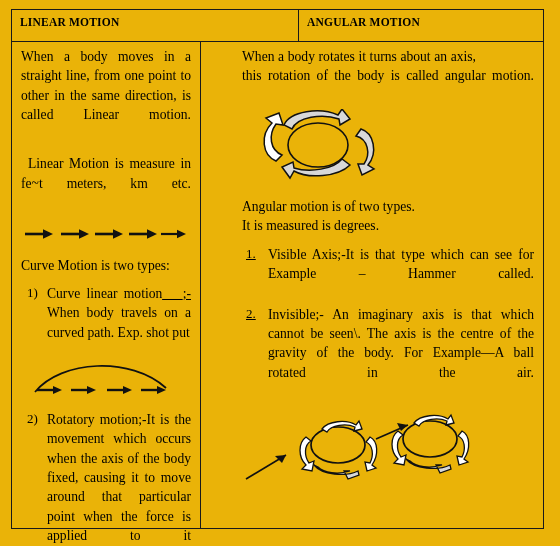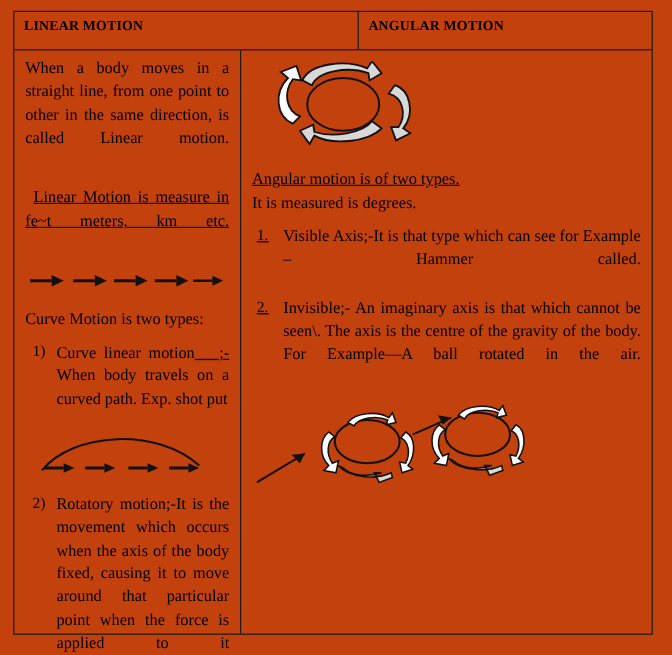--- a/index.html
+++ b/index.html
@@ -11,21 +11,21 @@
     width: 560px;
     height: 546px;
     overflow: hidden;
     font-family: "Liberation Serif", "DejaVu Serif", serif;
     color: #000000;
   }
   .page {
     position: relative;
     width: 560px;
     height: 546px;
-    background: #c2410c;
+    background: #eab308;
   }
   .comparison-table {
     position: absolute;
     left: 11px;
     top: 9px;
     width: 533px;
     height: 520px;
     border: 1.5px solid #1a1a1a;
     box-sizing: border-box;
     display: flex;
@@ -34,20 +34,21 @@
   .head-row {
     display: flex;
     height: 31px;
     border-bottom: 1.5px solid #1a1a1a;
     flex: 0 0 auto;
   }
   .body-row {
     display: flex;
     flex: 1 1 auto;
     min-height: 0;
+    gap: 32px;
   }
   .col-left {
     width: 287px;
     box-sizing: border-box;
     border-right: 1.5px solid #1a1a1a;
     position: relative;
   }
   .col-right {
     flex: 1 1 auto;
     box-sizing: border-box;
@@ -63,21 +64,21 @@
   .cell-inner {
     padding: 5px 9px 0 9px;
     font-size: 13.6px;
     line-height: 1.42;
   }
   p.para {
     margin: 0 0 0 0;
     text-align: justify;
     text-justify: inter-word;
   }
-  p.spaced { margin-top: 11px; text-decoration: underline; }
+  p.spaced { margin-top: 11px; }
   p.indent { text-indent: 7px; }
   .forcejust {
     text-align: justify;
   }
   .forcejust::after {
     content: "";
     display: inline-block;
     width: 100%;
   }
   b, .bold { font-weight: normal; }
@@ -206,20 +207,21 @@
               
             </li>
           </ol>
 
         </div>
       </div>
 
       <div class="col-right">
         <div class="cell-inner">
 
+          <p class="para forcejust"><span>When a body rotates it turns about an axis,</span><span class="gap-wide"></span><span>this rotation of the body is called angular motion.</span></p>
 
           <div class="fig fig-rot">
             <svg width="152" height="72" viewBox="0 0 152 72" aria-hidden="true">
               <g stroke="#111" stroke-width="1.6" fill="none">
                 <ellipse cx="76" cy="36" rx="30" ry="22"></ellipse>
               </g>
 
               <g stroke="#111" stroke-width="1.5" fill="#d8d8d8">
                 <path d="M42,16 C48,2 78,-2 96,6 L100,0 L108,10 L98,16 L97,10 C80,4 55,8 50,20 Z"></path>
               </g>

